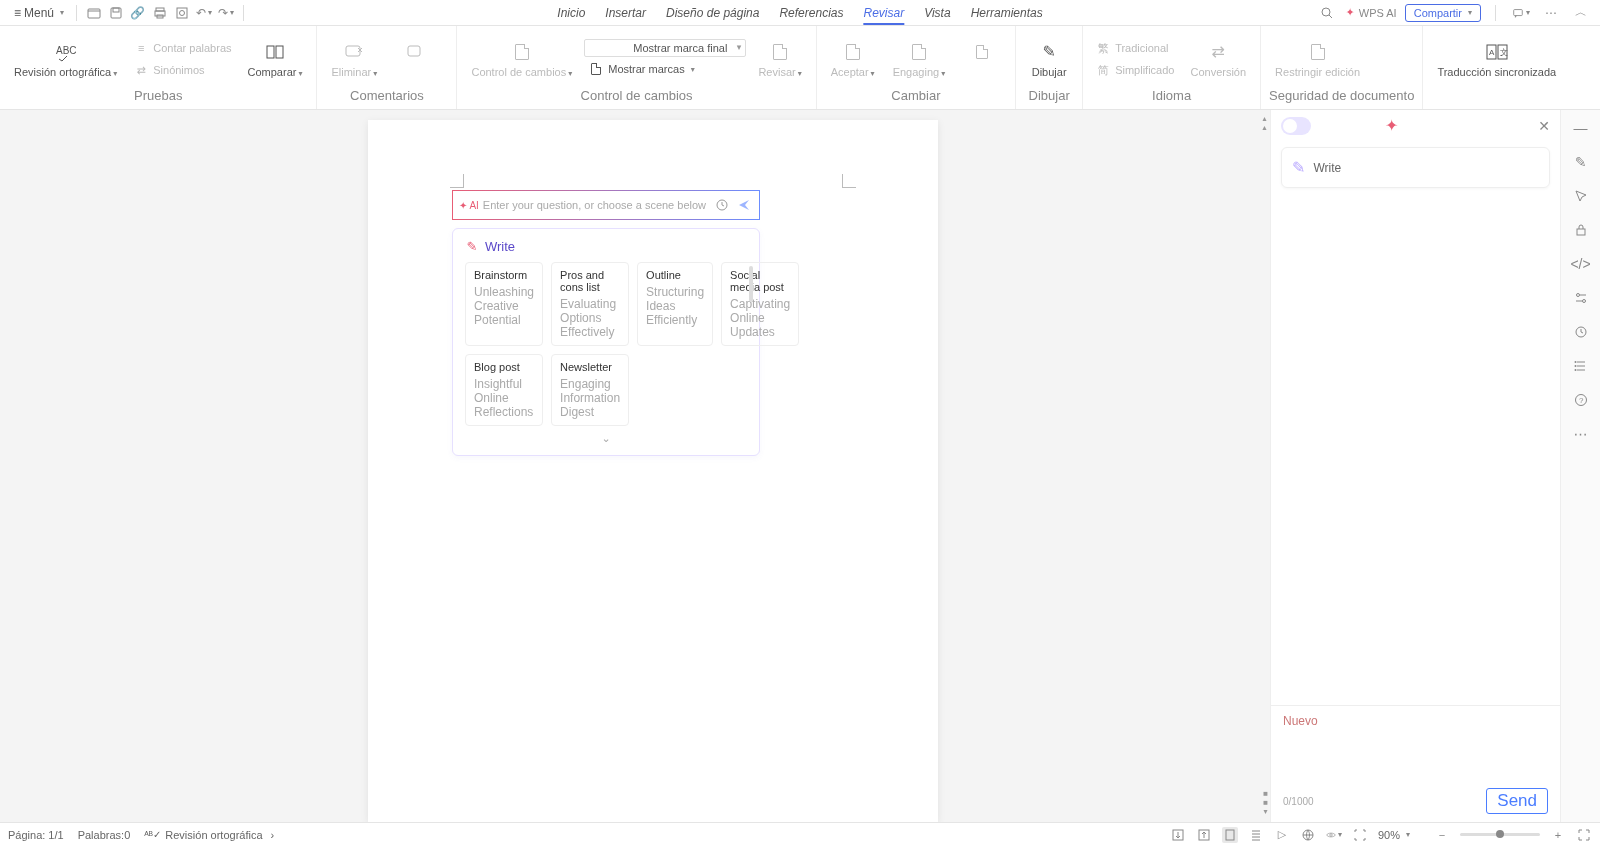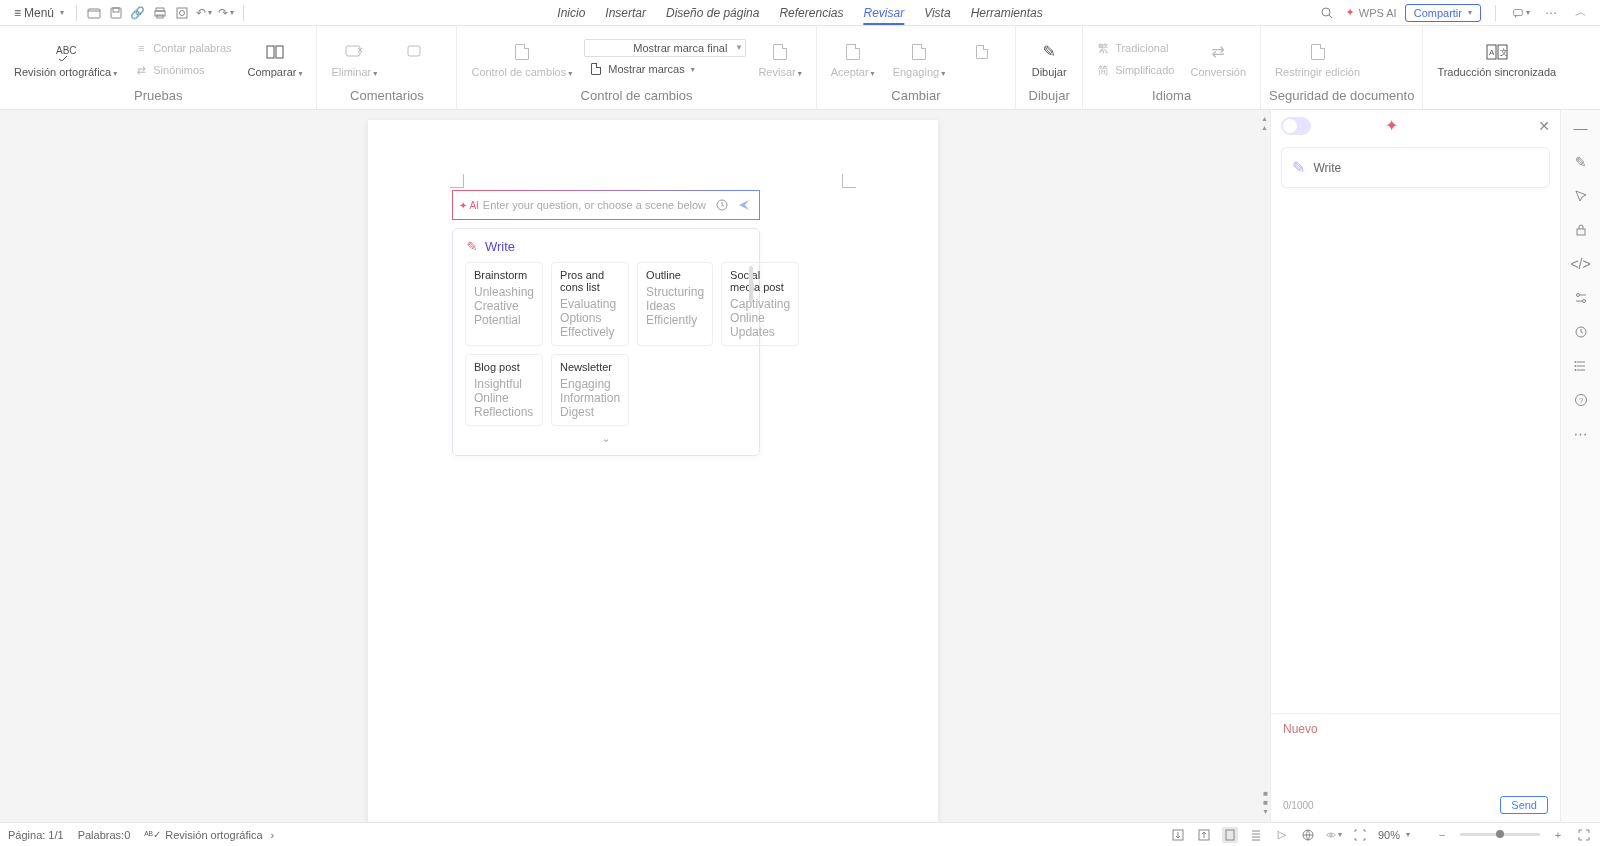--- a/index.html
+++ b/index.html
@@ -69,21 +69,21 @@
 .ai-toggle::after { content:''; position:absolute; width:14px; height:14px; background:#fff; border-radius:50%; top:2px; left:2px;}
 .ai-smile { margin-left: auto; margin-right:auto; color:#e85d75;}
 .ai-close { margin-left:auto; color:#888; cursor:pointer; font-size:14px;}
 .write-tile { margin: 6px 10px; border: 1px solid #eee; border-radius: 6px; padding: 10px; display: flex; align-items: center; gap: 8px; cursor: pointer; box-shadow:0 1px 3px rgba(0,0,0,0.04);}
 .write-tile .pen { color:#b8a8ff; }
 .write-tile .txt { font-size: 12px; color: #666; }
 
 .chat-area { margin-top: auto; border-top: 1px solid #eee; padding: 8px 12px; }
 .chat-title { font-size: 12px; color: #c77; font-weight: 500; }
 .chat-count { font-size: 10px; color: #aaa; margin-top: 60px; display:flex; align-items:center; }
-.send-btn { margin-left: auto; border: 1px solid #4b7dff; color: #4b7dff; font-size: 11px; padding: 2px 10px; border-radius: 3px; cursor: pointer; }
+.send-btn { margin-left: auto; border: 1px solid #4b7dff; color: #4b7dff; font-size: 17px; padding: 2px 10px; border-radius: 3px; cursor: pointer; }
 
 
 .vsidebar { position: absolute; top: 110px; right: 0; width: 40px; bottom: 24px; background: #fafafa; border-left: 1px solid #eee; display: flex; flex-direction: column; align-items: center; padding-top: 8px; gap: 14px; }
 .vsidebar .vic { width: 20px; height: 20px; color: #888; cursor: pointer; display:flex; align-items:center; justify-content:center; font-size:14px;}
 
 
 .status-bar { position: absolute; bottom: 0; left: 0; right: 0; height: 24px; background: #fff; border-top: 1px solid #e5e5e5; display: flex; align-items: center; padding: 0 8px; font-size: 11px; color: #666; }
 .status-bar .sb-item { margin-right: 14px; display:flex; align-items:center; gap:4px; }
 .status-bar .sb-right { margin-left: auto; display: flex; align-items: center; gap: 10px; }
 .zoom-track { width: 80px; height: 3px; background: #ddd; position: relative; border-radius:2px;}

